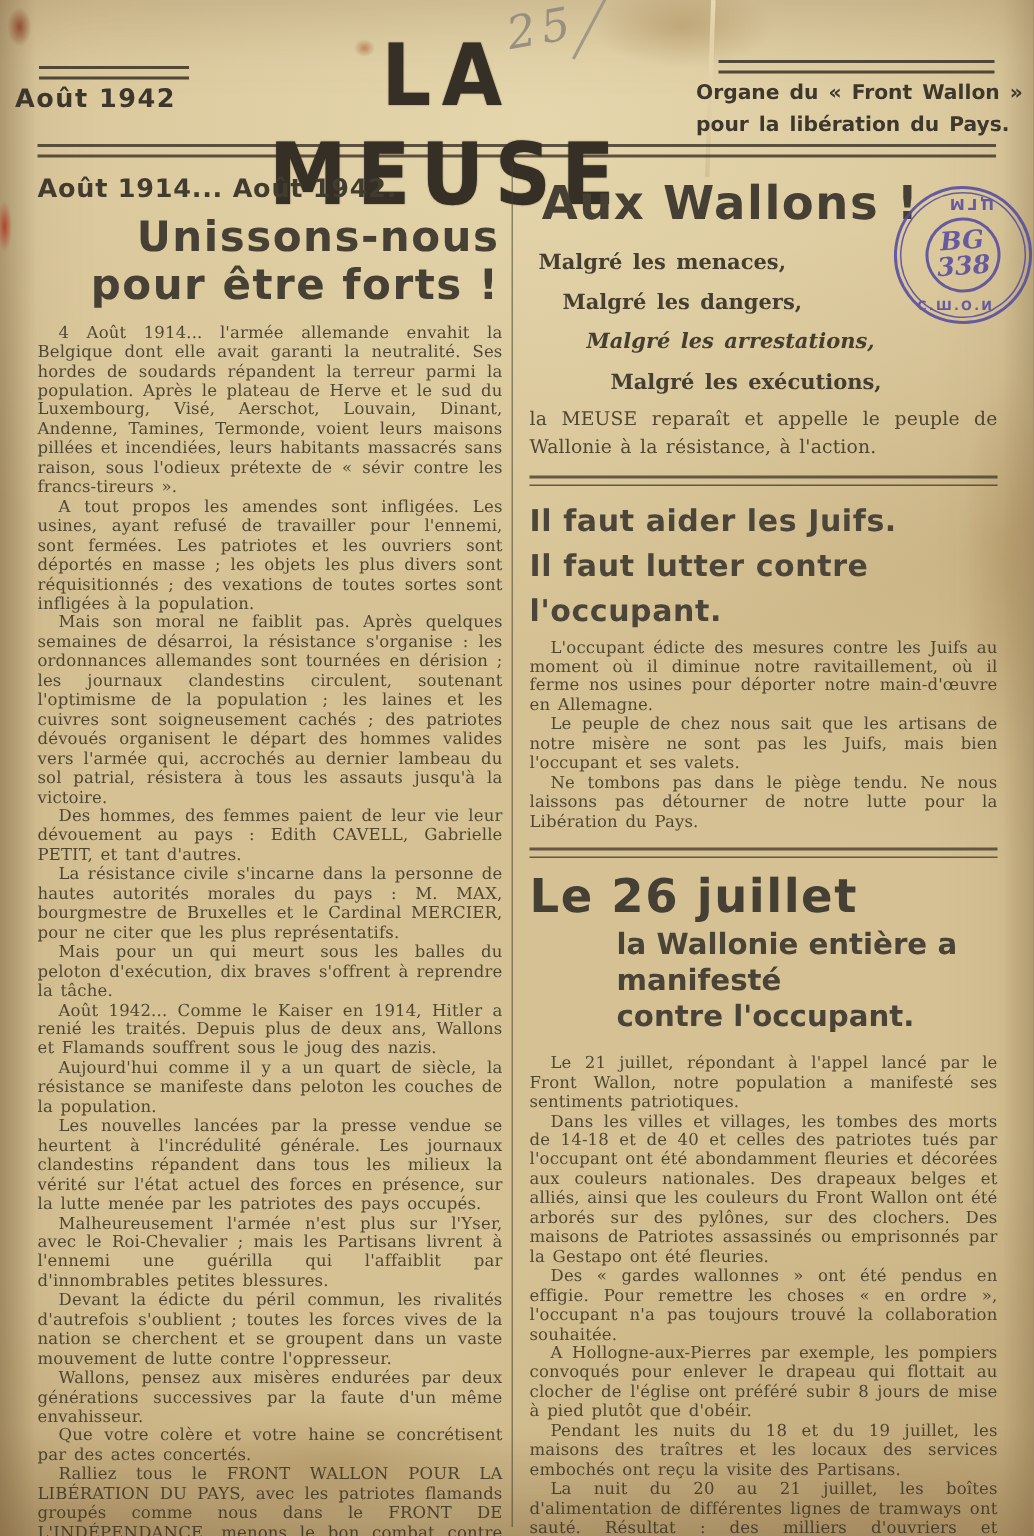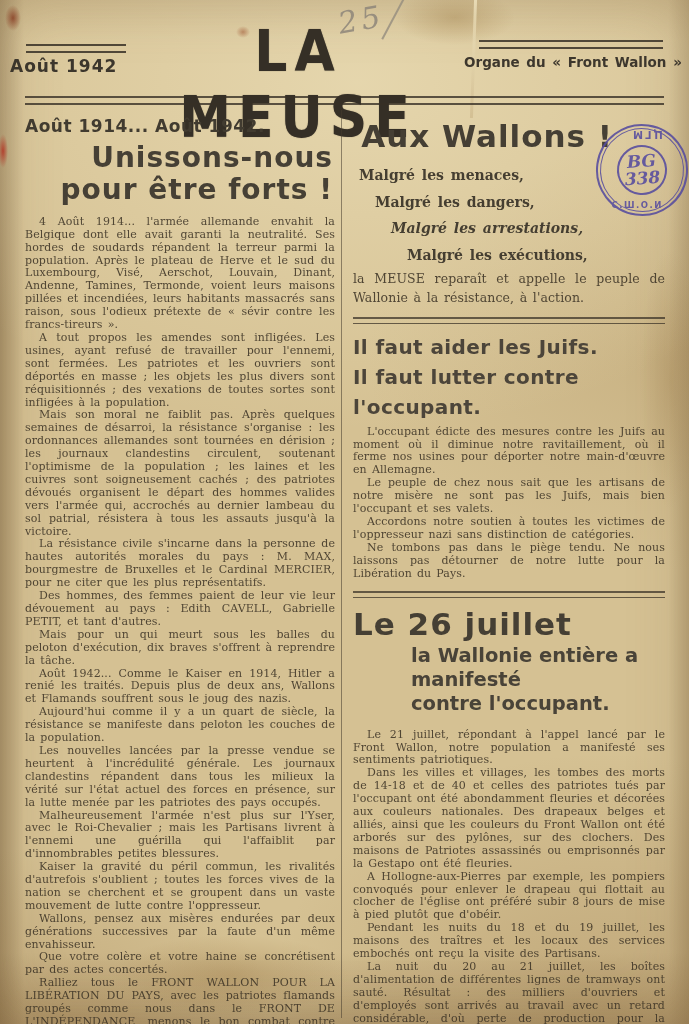--- a/index.html
+++ b/index.html
@@ -89,43 +89,44 @@
   <div class="pencil-number">25</div>
   <div class="pencil-slash"></div>
 
   <header>
     <div class="rule-s rule-left"></div>
     <div class="issue-date">Août 1942</div>
     <h1 class="np-title">LA MEUSE</h1>
     <div class="rule-s rule-right"></div>
     <div class="tagline">
       <div>Organe du « Front Wallon »</div>
+      <div>pour la libération du Pays.</div>
     </div>
     <div class="header-rule"></div>
   </header>
 
   <div class="divider"></div>
 
   <section class="col col-left">
     <div class="kicker">Août 1914... Août 1942.</div>
     <div class="headline">
       <div>Unissons-nous</div>
       <div>pour être forts !</div>
     </div>
     <p>4 Août 1914... l'armée allemande envahit la Belgique dont elle avait garanti la neutralité. Ses hordes de soudards répandent la terreur parmi la population. Après le plateau de Herve et le sud du Luxembourg, Visé, Aerschot, Louvain, Dinant, Andenne, Tamines, Termonde, voient leurs maisons pillées et incendiées, leurs habitants massacrés sans raison, sous l'odieux prétexte de « sévir contre les francs-tireurs ».</p>
     <p>A tout propos les amendes sont infligées. Les usines, ayant refusé de travailler pour l'ennemi, sont fermées. Les patriotes et les ouvriers sont déportés en masse ; les objets les plus divers sont réquisitionnés ; des vexations de toutes sortes sont infligées à la population.</p>
     <p>Mais son moral ne faiblit pas. Après quelques semaines de désarroi, la résistance s'organise : les ordonnances allemandes sont tournées en dérision ; les journaux clandestins circulent, soutenant l'optimisme de la population ; les laines et les cuivres sont soigneusement cachés ; des patriotes dévoués organisent le départ des hommes valides vers l'armée qui, accrochés au dernier lambeau du sol patrial, résistera à tous les assauts jusqu'à la victoire.</p>
+    <p>Des hommes, des femmes paient de leur vie leur dévouement au pays : Edith CAVELL, Gabrielle PETIT, et tant d'autres.</p>
     <p>La résistance civile s'incarne dans la personne de hautes autorités morales du pays : M. MAX, bourgmestre de Bruxelles et le Cardinal MERCIER, pour ne citer que les plus représentatifs.</p>
-    <p>Des hommes, des femmes paient de leur vie leur dévouement au pays : Edith CAVELL, Gabrielle PETIT, et tant d'autres.</p>
     <p>Mais pour un qui meurt sous les balles du peloton d'exécution, dix braves s'offrent à reprendre la tâche.</p>
     <p>Août 1942... Comme le Kaiser en 1914, Hitler a renié les traités. Depuis plus de deux ans, Wallons et Flamands souffrent sous le joug des nazis.</p>
     <p>Aujourd'hui comme il y a un quart de siècle, la résistance se manifeste dans peloton les couches de la population.</p>
     <p>Les nouvelles lancées par la presse vendue se heurtent à l'incrédulité générale. Les journaux clandestins répandent dans tous les milieux la vérité sur l'état actuel des forces en présence, sur la lutte menée par les patriotes des pays occupés.</p>
     <p>Malheureusement l'armée n'est plus sur l'Yser, avec le Roi-Chevalier ; mais les Partisans livrent à l'ennemi une guérilla qui l'affaiblit par d'innombrables petites blessures.</p>
-    <p>Kaiser la gravité du péril commun, les rivalités d'autrefois s'oublient ; toutes les forces vives de la nation se cherchent et se groupent dans un vaste mouvement de lutte contre l'oppresseur.</p>
+    <p>Devant la édicte du péril commun, les rivalités d'autrefois s'oublient ; toutes les forces vives de la nation se cherchent et se groupent dans un vaste mouvement de lutte contre l'oppresseur.</p>
     <p>Wallons, pensez aux misères endurées par deux générations successives par la faute d'un même envahisseur.</p>
     <p>Que votre colère et votre haine se concrétisent par des actes concertés.</p>
     <p>Ralliez tous le FRONT WALLON POUR LA LIBÉRATION DU PAYS, avec les patriotes flamands groupés comme nous dans le FRONT DE L'INDÉPENDANCE, menons le bon combat contre l'occupant !</p>
   </section>
 
   <section class="col col-right">
     <h2 class="aux-title">Aux Wallons !</h2>
     <div class="malgre m0">Malgré les menaces,</div>
     <div class="malgre m1">Malgré les dangers,</div>
     <div class="malgre m2">Malgré les arrestations,</div>
@@ -133,32 +134,32 @@
     <p class="closing">la MEUSE reparaît et appelle le peuple de Wallonie à la résistance, à l'action.</p>
 
     <div class="rule-d"></div>
 
     <h3 class="juifs">
       <div>Il faut aider les Juifs.</div>
       <div>Il faut lutter contre l'occupant.</div>
     </h3>
     <p>L'occupant édicte des mesures contre les Juifs au moment où il diminue notre ravitaillement, où il ferme nos usines pour déporter notre main-d'œuvre en Allemagne.</p>
     <p>Le peuple de chez nous sait que les artisans de notre misère ne sont pas les Juifs, mais bien l'occupant et ses valets.</p>
-    <p>Accordons notre soutien à toutes les victimes de l'oppresseur nazi sans distinction de catégories.</p>
     <p>Ne tombons pas dans le piège tendu. Ne nous laissons pas détourner de notre lutte pour la Libération du Pays.</p>
 
     <div class="rule-d"></div>
 
     <h2 class="juillet-title">Le 26 juillet</h2>
     <div class="juillet-sub">
       <div>la Wallonie entière a manifesté</div>
       <div>contre l'occupant.</div>
     </div>
     <p>Le 21 juillet, répondant à l'appel lancé par le Front Wallon, notre population a manifesté ses sentiments patriotiques.</p>
     <p>Dans les villes et villages, les tombes des morts de 14-18 et de 40 et celles des patriotes tués par l'occupant ont été abondamment fleuries et décorées aux couleurs nationales. Des drapeaux belges et alliés, ainsi que les couleurs du Front Wallon ont été arborés sur des pylônes, sur des clochers. Des maisons de Patriotes assassinés ou emprisonnés par la Gestapo ont été fleuries.</p>
+    <p>Des « gardes wallonnes » ont été pendus en effigie. Pour remettre les choses « en ordre », l'occupant n'a pas toujours trouvé la collaboration souhaitée.</p>
     <p>A Hollogne-aux-Pierres par exemple, les pompiers convoqués pour enlever le drapeau qui flottait au clocher de l'église ont préféré subir 8 jours de mise à pied plutôt que d'obéir.</p>
     <p>Pendant les nuits du 18 et du 19 juillet, les maisons des traîtres et les locaux des services embochés ont reçu la visite des Partisans.</p>
     <p>La nuit du 20 au 21 juillet, les boîtes d'alimentation de différentes lignes de tramways ont sauté. Résultat : des milliers d'ouvriers et d'employés sont arrivés au travail avec un retard considérable, d'où perte de production pour la machine de guerre hitlérienne.</p>
 
   </section>
 
   <div class="stamp">
     <div class="ring-outer"></div>
     <div class="ring-outer2"></div>
     <div class="ring-inner"></div>

